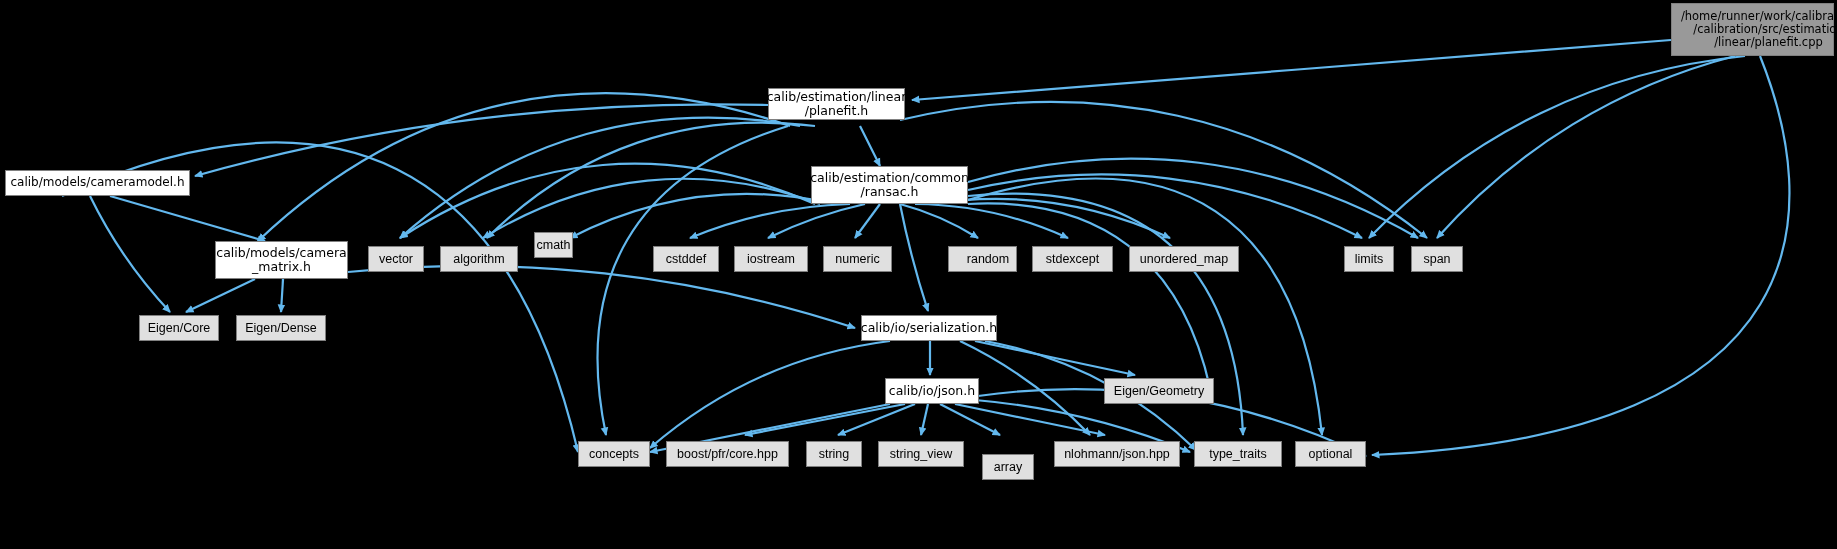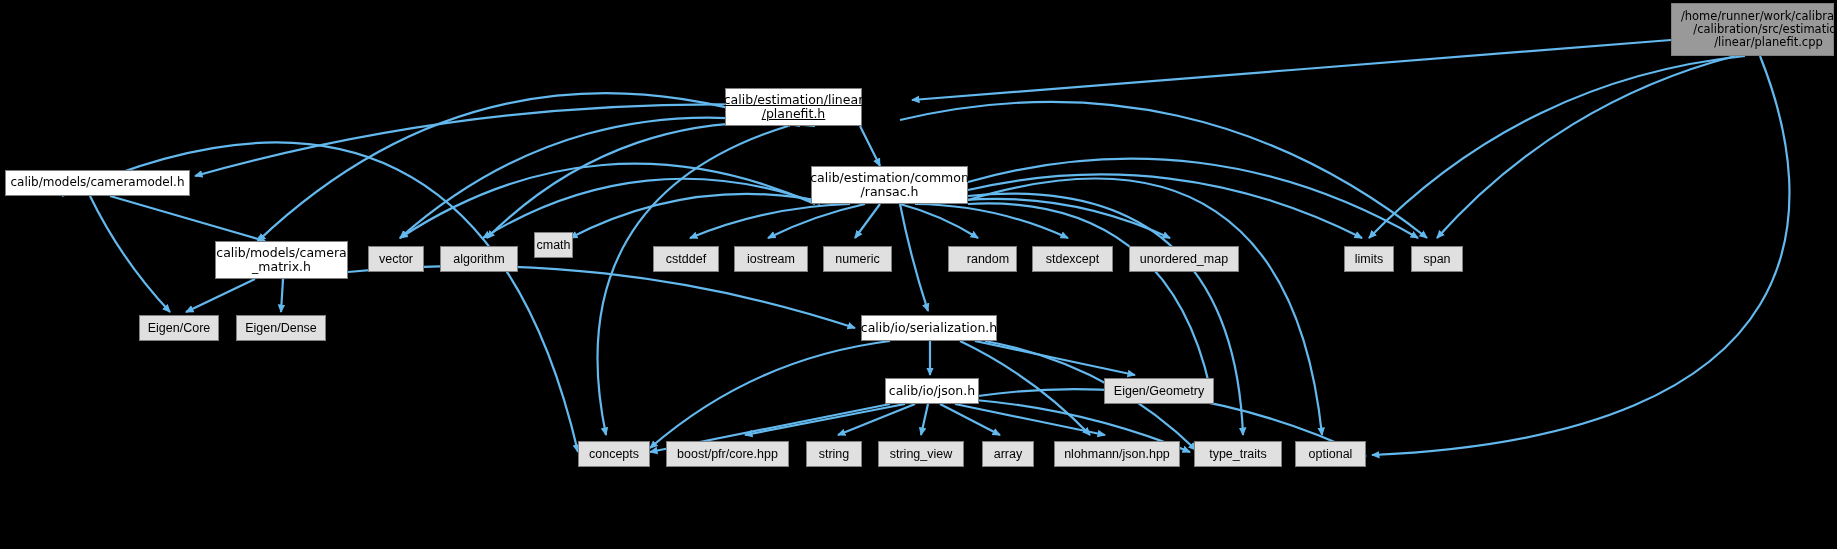--- a/index.html
+++ b/index.html
@@ -69,21 +69,21 @@
         <path d="M940,404 C959.8,414.23 980.2,424.77 1000,435" fill="none" stroke="#63b8ee" stroke-width="2.2" marker-end="url(#ah)"></path>
         <path d="M955,404 C1004.5,414.23 1055.5,424.77 1105,435" fill="none" stroke="#63b8ee" stroke-width="2.2" marker-end="url(#ah)"></path>
         <path d="M975,400 C1048.55,406.41 1121.6499999999999,424.09000000000003 1190,452" fill="none" stroke="#63b8ee" stroke-width="2.2" marker-end="url(#ah)"></path>
         <path d="M978,396 C1112.04,377 1243.96,397.4 1366,456" fill="none" stroke="#63b8ee" stroke-width="2.2" marker-end="url(#ah)"></path>
       </g>
   </svg>
   <div id="node-layer">
       <div class="node root" style="left: 1671px; top: 3px; width: 163px; height: 53px; font-size: 11.5px; padding-left: 32px;">/home/runner/work/calibration
 /calibration/src/estimation
 /linear/planefit.cpp</div>
-      <div class="node hdr" style="left: 725px; top: 88px; width: 137px; height: 38px; text-decoration: underline;">calib/estimation/linear
+      <div class="node hdr" style="left: 768px; top: 88px; width: 137px; height: 32px;">calib/estimation/linear
 /planefit.h</div>
       <div class="node hdr" style="left: 5px; top: 170px; width: 185px; height: 26px; font-size: 12px;">calib/models/cameramodel.h</div>
       <div class="node hdr" style="left: 811px; top: 166px; width: 157px; height: 38px;">calib/estimation/common
 /ransac.h</div>
       <div class="node hdr" style="left: 215px; top: 241px; width: 133px; height: 38px;">calib/models/camera
 _matrix.h</div>
       <div class="node lib" style="left: 368px; top: 246px; width: 56px; height: 26px;">vector</div>
       <div class="node lib" style="left: 440px; top: 246px; width: 78px; height: 26px;">algorithm</div>
       <div class="node lib" style="left: 534px; top: 232px; width: 39px; height: 26px;">cmath</div>
       <div class="node lib" style="left: 653px; top: 246px; width: 66px; height: 26px;">cstddef</div>
@@ -96,18 +96,18 @@
       <div class="node lib" style="left: 1411px; top: 246px; width: 52px; height: 26px;">span</div>
       <div class="node lib" style="left: 139px; top: 315px; width: 80px; height: 26px;">Eigen/Core</div>
       <div class="node lib" style="left: 236px; top: 315px; width: 90px; height: 26px;">Eigen/Dense</div>
       <div class="node hdr" style="left: 861px; top: 315px; width: 136px; height: 26px;">calib/io/serialization.h</div>
       <div class="node hdr" style="left: 885px; top: 378px; width: 94px; height: 26px;">calib/io/json.h</div>
       <div class="node lib" style="left: 1104px; top: 378px; width: 110px; height: 26px;">Eigen/Geometry</div>
       <div class="node lib" style="left: 578px; top: 441px; width: 72px; height: 26px;">concepts</div>
       <div class="node lib" style="left: 666px; top: 441px; width: 123px; height: 26px; text-align: right;">boost/pfr/core.hpp</div>
       <div class="node lib" style="left: 806px; top: 441px; width: 56px; height: 26px;">string</div>
       <div class="node lib" style="left: 878px; top: 441px; width: 86px; height: 26px;">string_view</div>
-      <div class="node lib" style="left: 982px; top: 441px; width: 52px; height: 26px;">array</div>
+      <div class="node lib" style="left: 982px; top: 454px; width: 52px; height: 26px;">array</div>
       <div class="node lib" style="left: 1054px; top: 441px; width: 126px; height: 26px;">nlohmann/json.hpp</div>
       <div class="node lib" style="left: 1194px; top: 441px; width: 88px; height: 26px;">type_traits</div>
       <div class="node lib" style="left: 1295px; top: 441px; width: 71px; height: 26px;">optional</div>
     </div>
 </div>
 
 </body></html>

